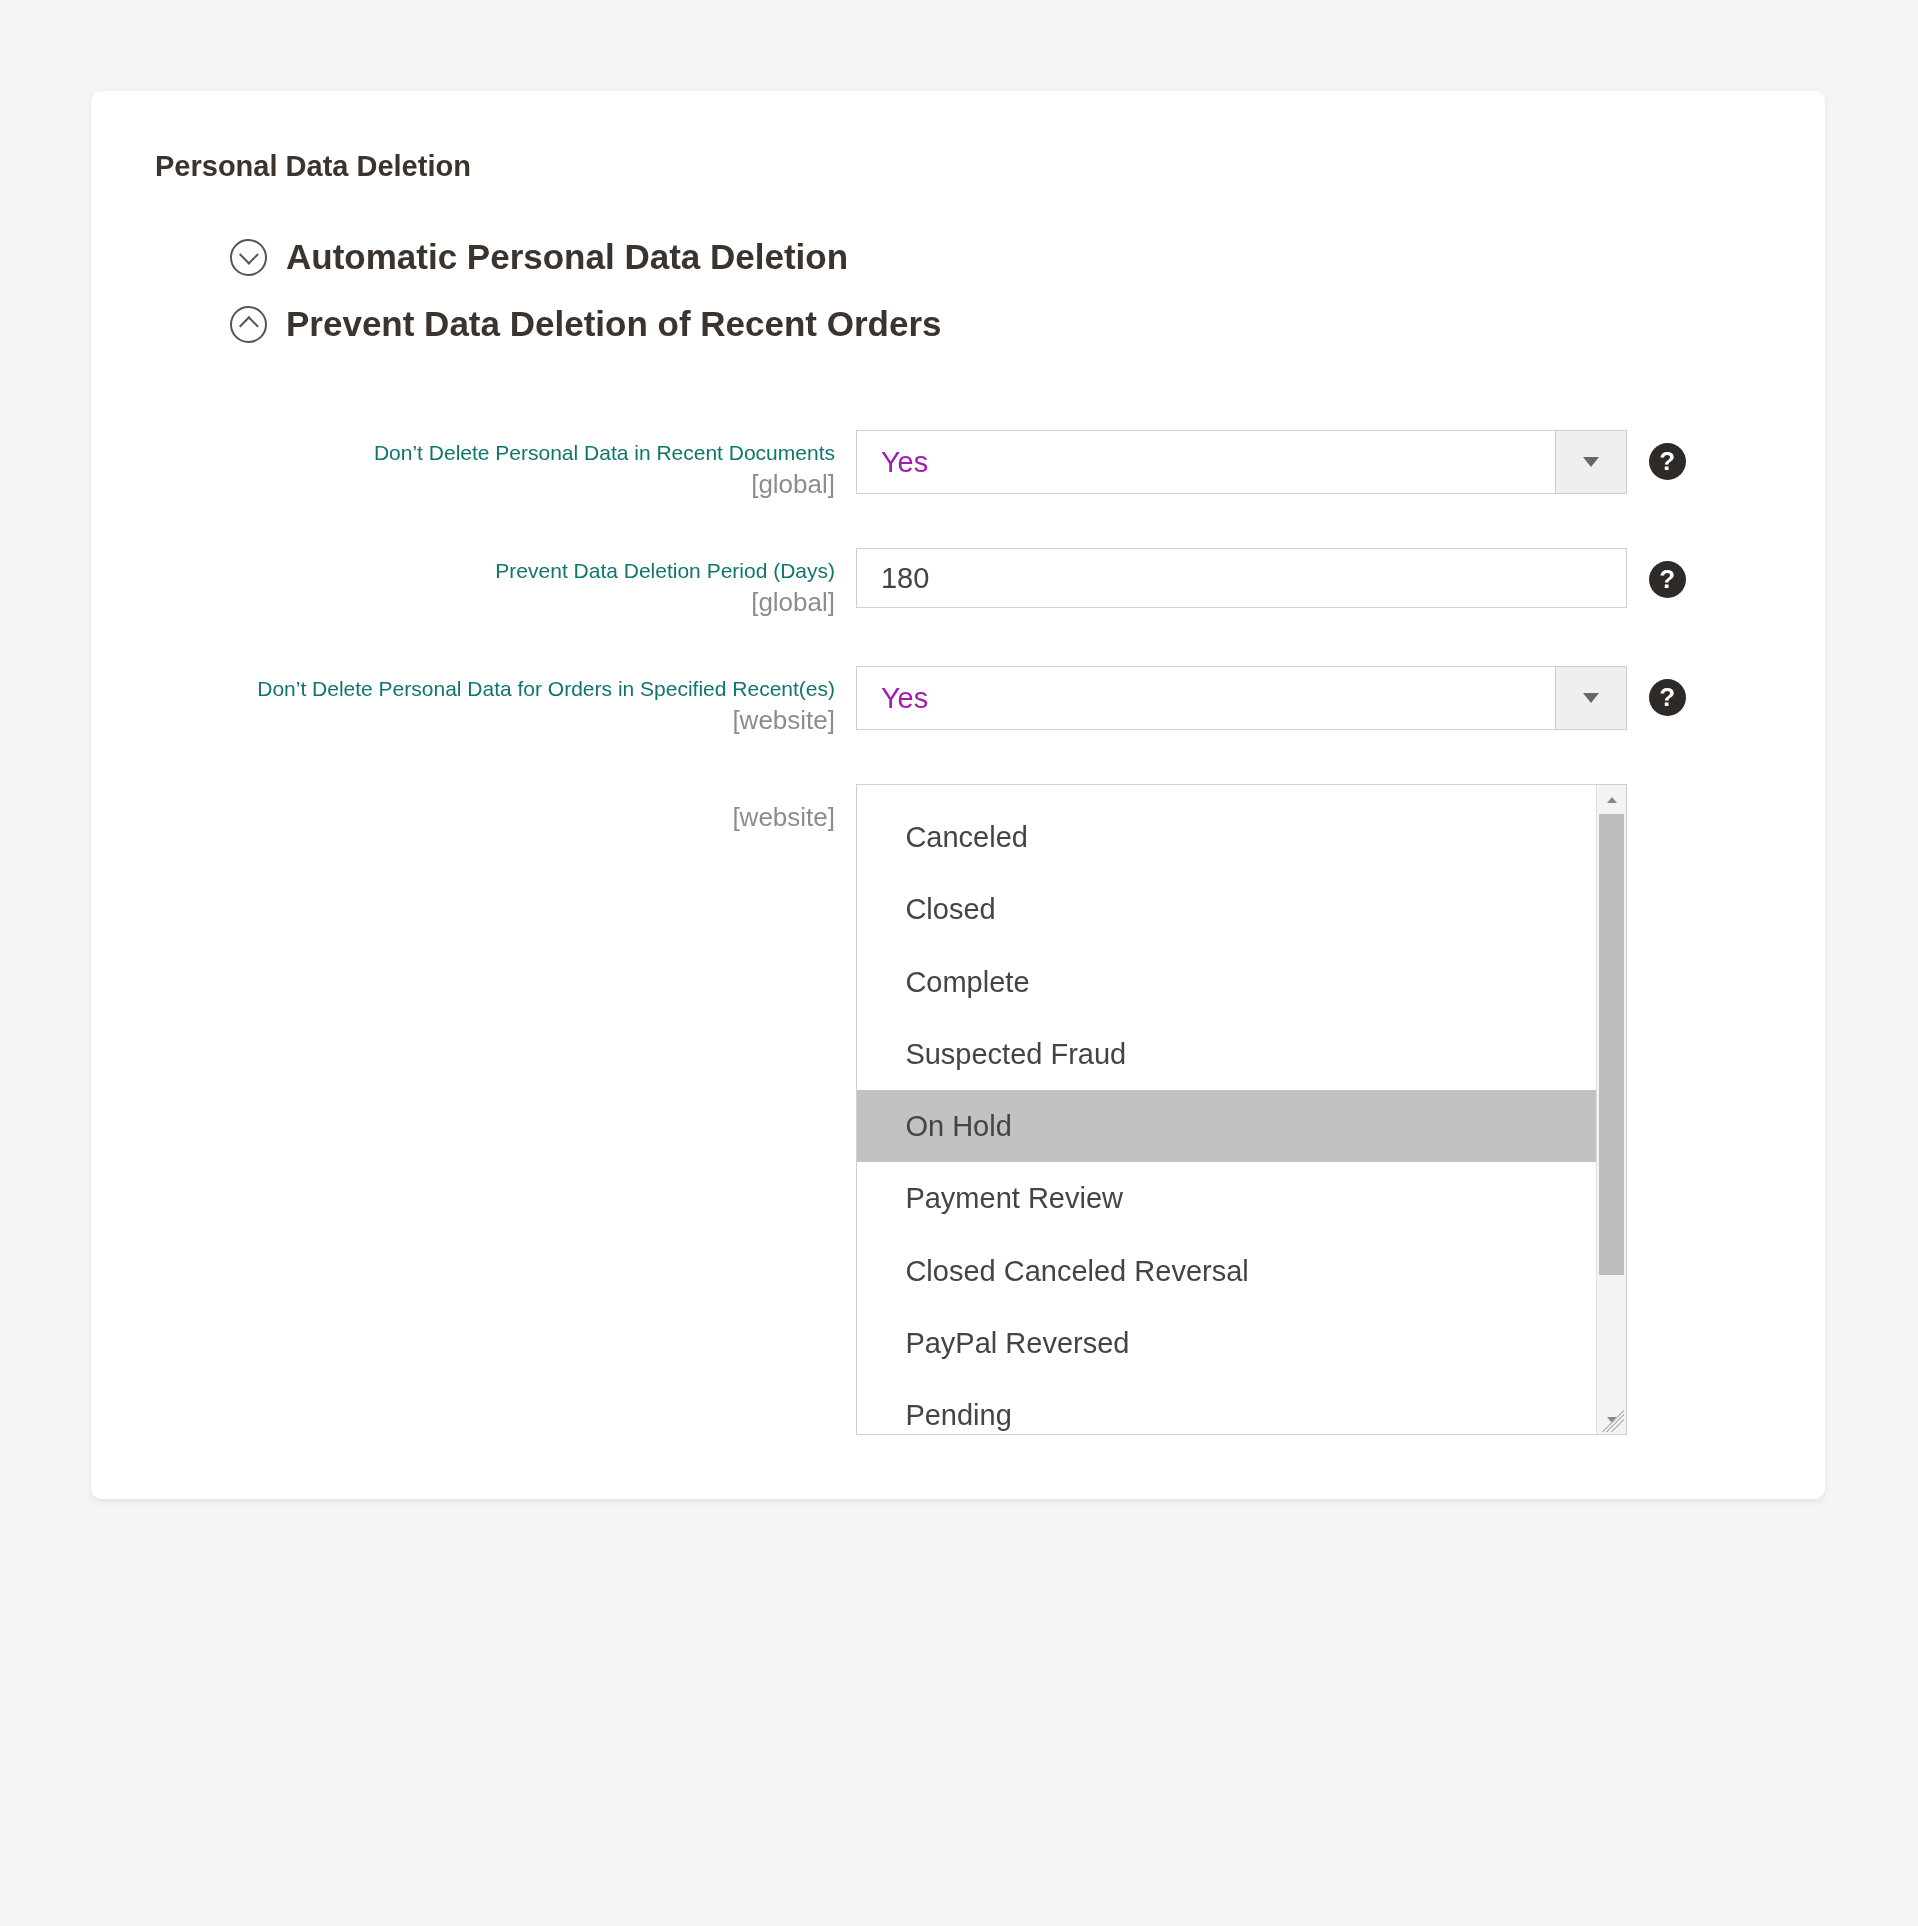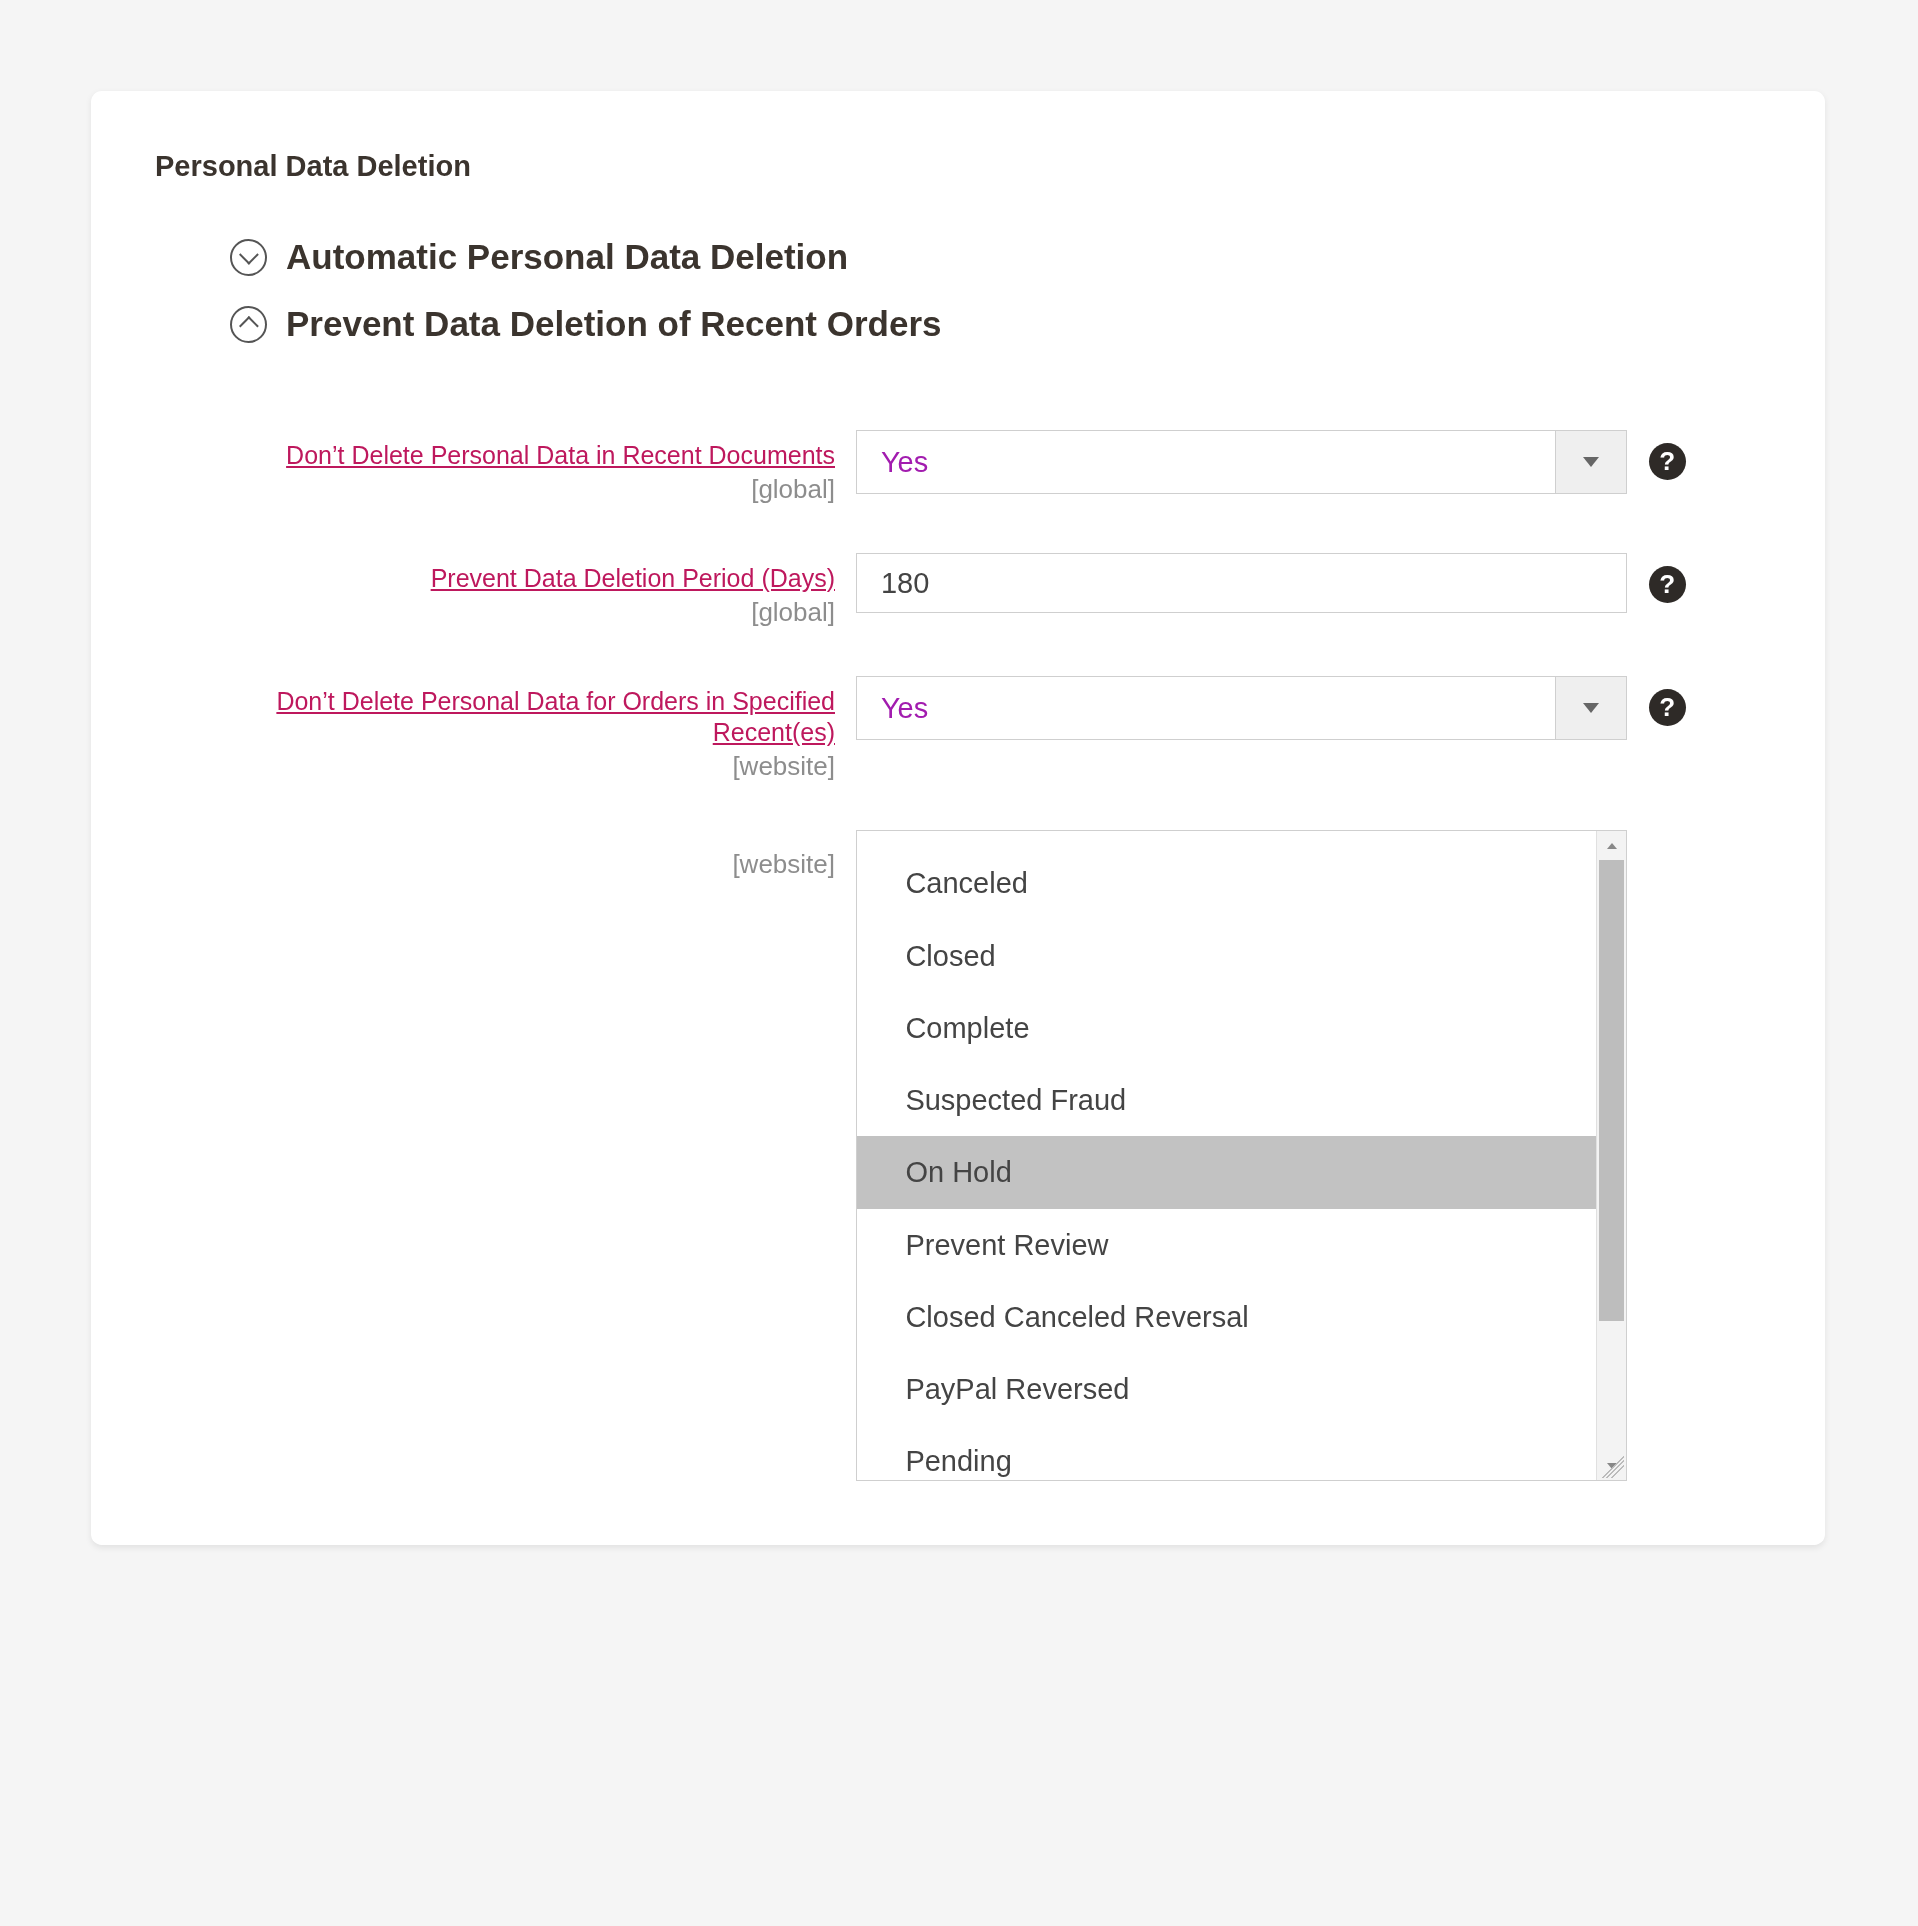--- a/index.html
+++ b/index.html
@@ -76,25 +76,24 @@
     column-gap:21.4px;
     align-items:flex-start;
     margin-bottom:48px;
   }
   .field.tall{margin-bottom:0;}
   .lbl-wrap{
     text-align:right;
     padding-top:9.6px;
   }
   .lbl{
-    font-size:25px;
-    color:#be185d;
+    font-size:21px;
+    color:#0f766e;
     line-height:1.25;
     display:block;
-    text-decoration:underline;
   }
   .scope{
     font-size:26px;
     color:var(--muted);
     display:block;
     margin-top:3.2px;
   }
   
   .select-like{
     display:flex;
@@ -272,21 +271,21 @@
       <div class="lbl-wrap" style="padding-top:15px;">
         <span class="scope">[website]</span>
       </div>
       <div class="multiselect">
         <div class="ms-list" id="ms-list">
             <div class="ms-item">Canceled</div>
             <div class="ms-item">Closed</div>
             <div class="ms-item">Complete</div>
             <div class="ms-item">Suspected Fraud</div>
             <div class="ms-item selected">On Hold</div>
-            <div class="ms-item">Prevent Review</div>
+            <div class="ms-item">Payment Review</div>
             <div class="ms-item">Closed Canceled Reversal</div>
             <div class="ms-item">PayPal Reversed</div>
             <div class="ms-item">Pending</div>
             <div class="ms-item">Pending Payment</div>
           </div>
         <div class="ms-scroll">
           <div class="ms-sbtn">
               <span class="tri-up-s"></span>
             </div>
           <div class="ms-track">

